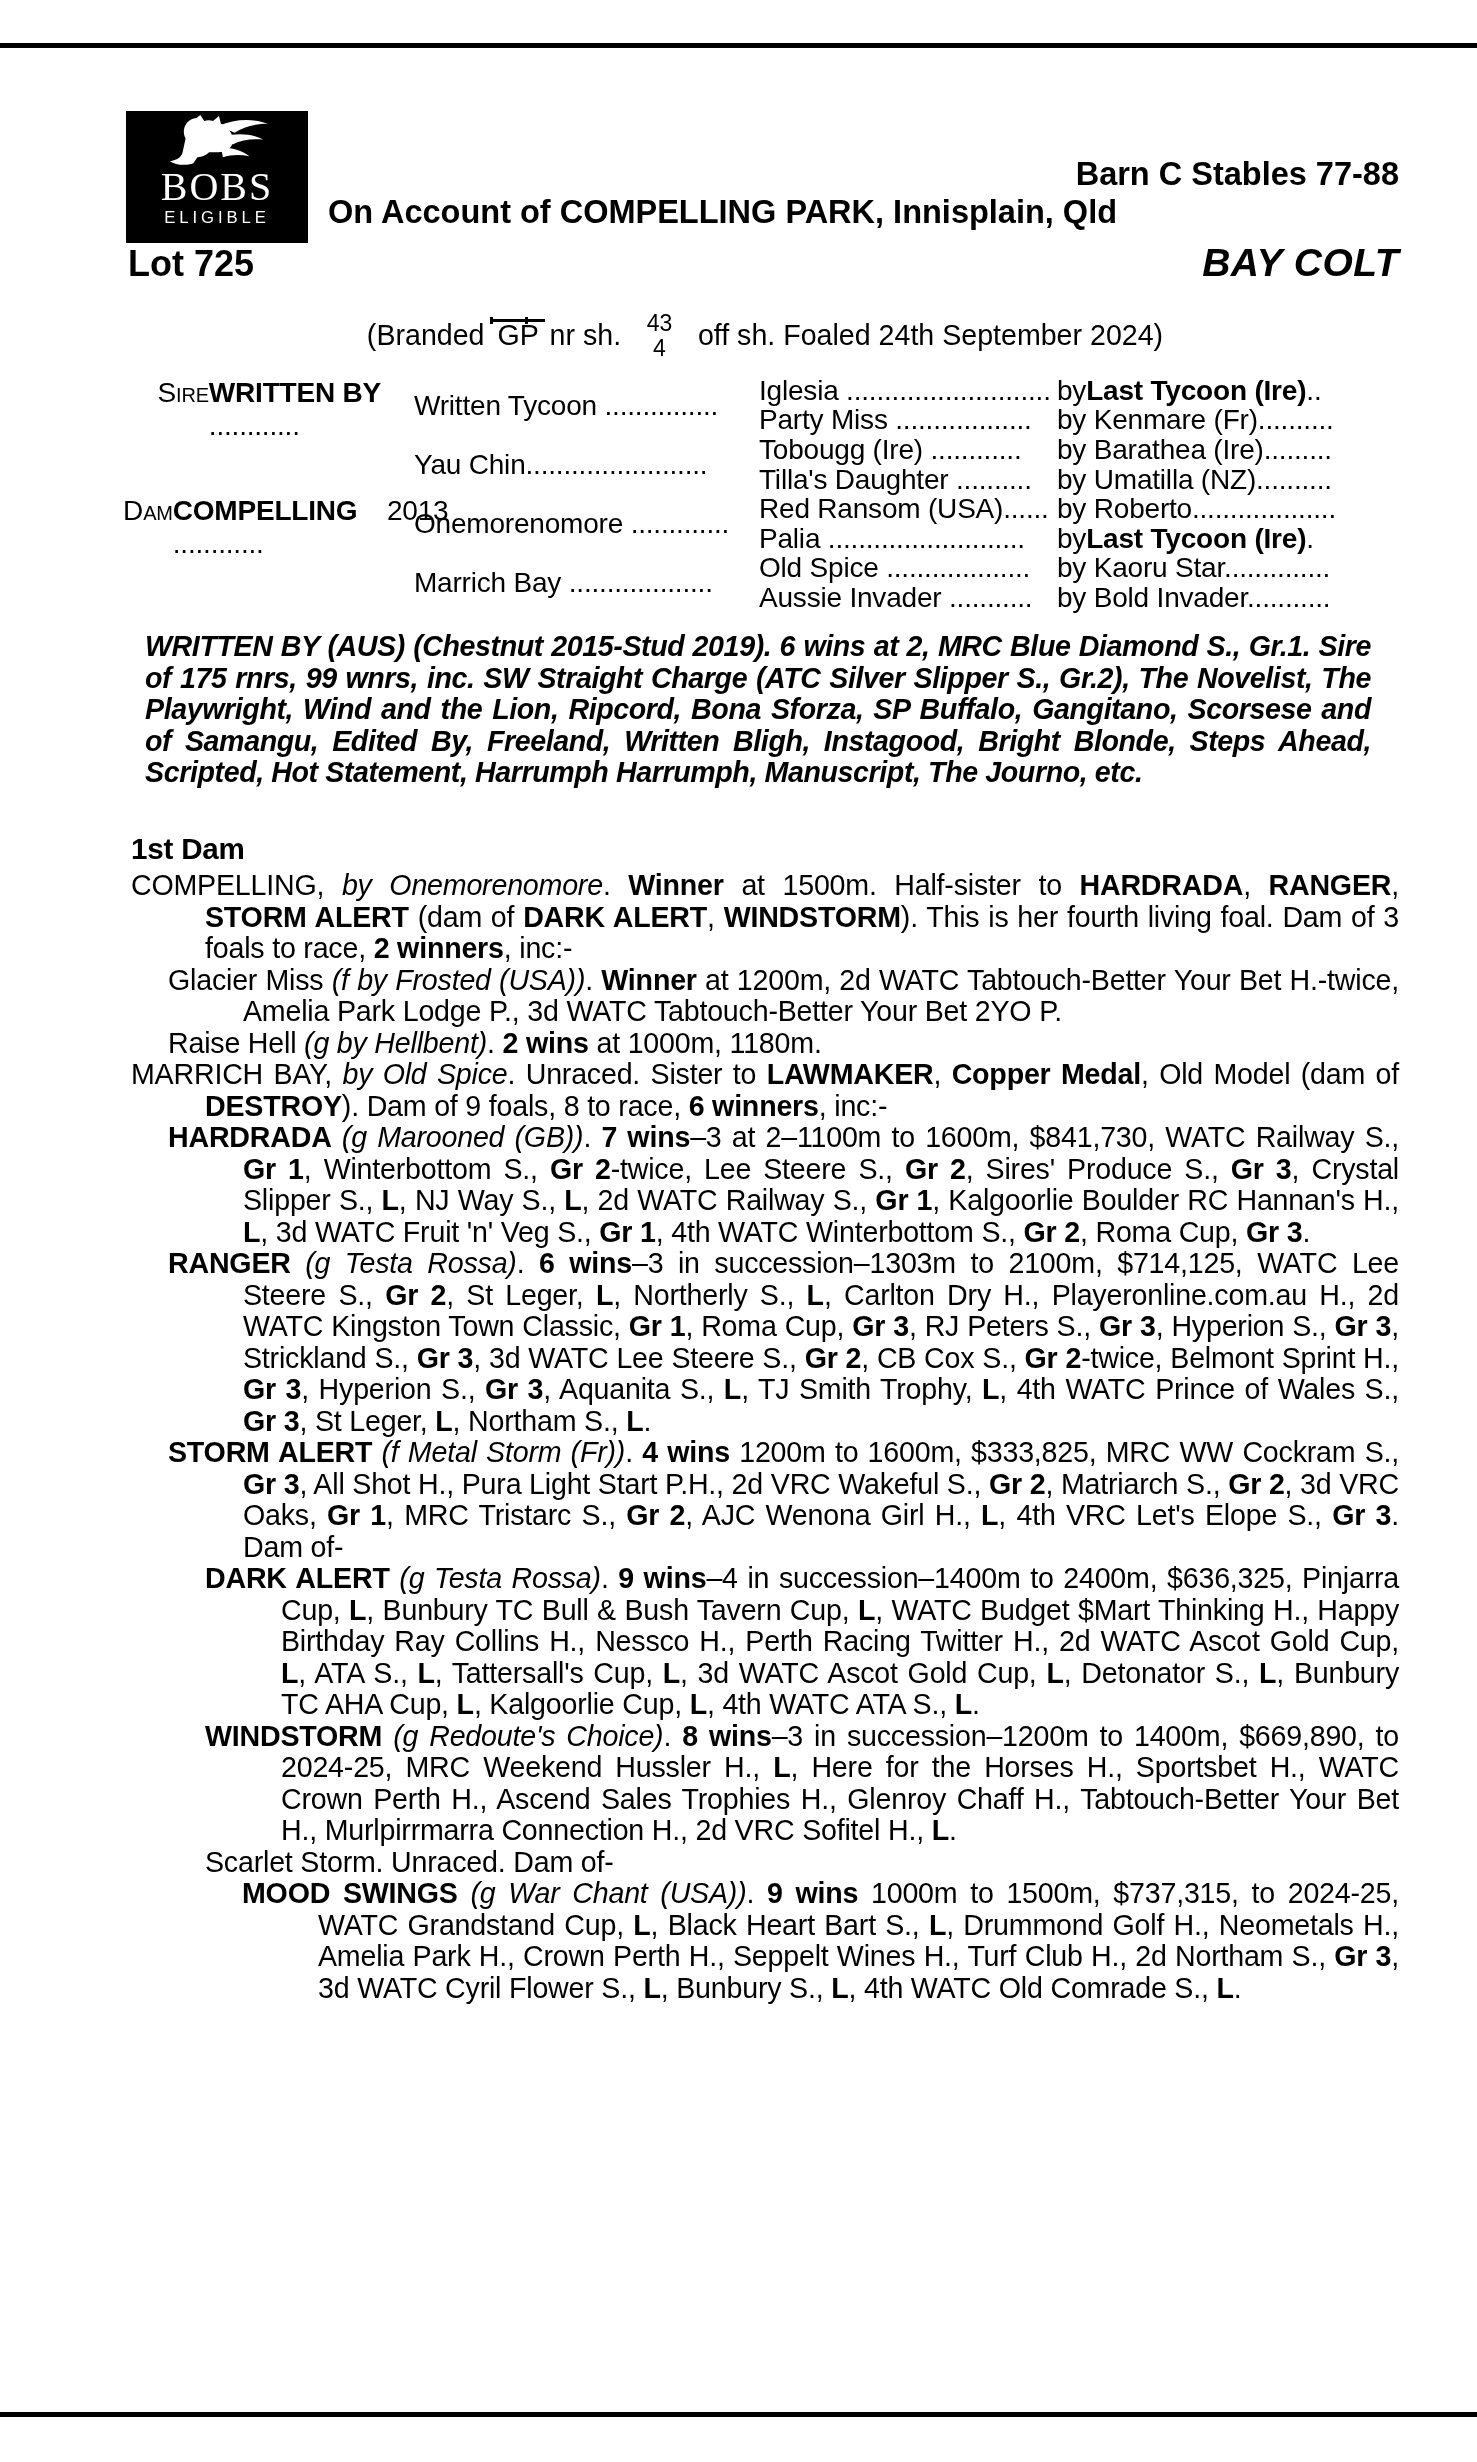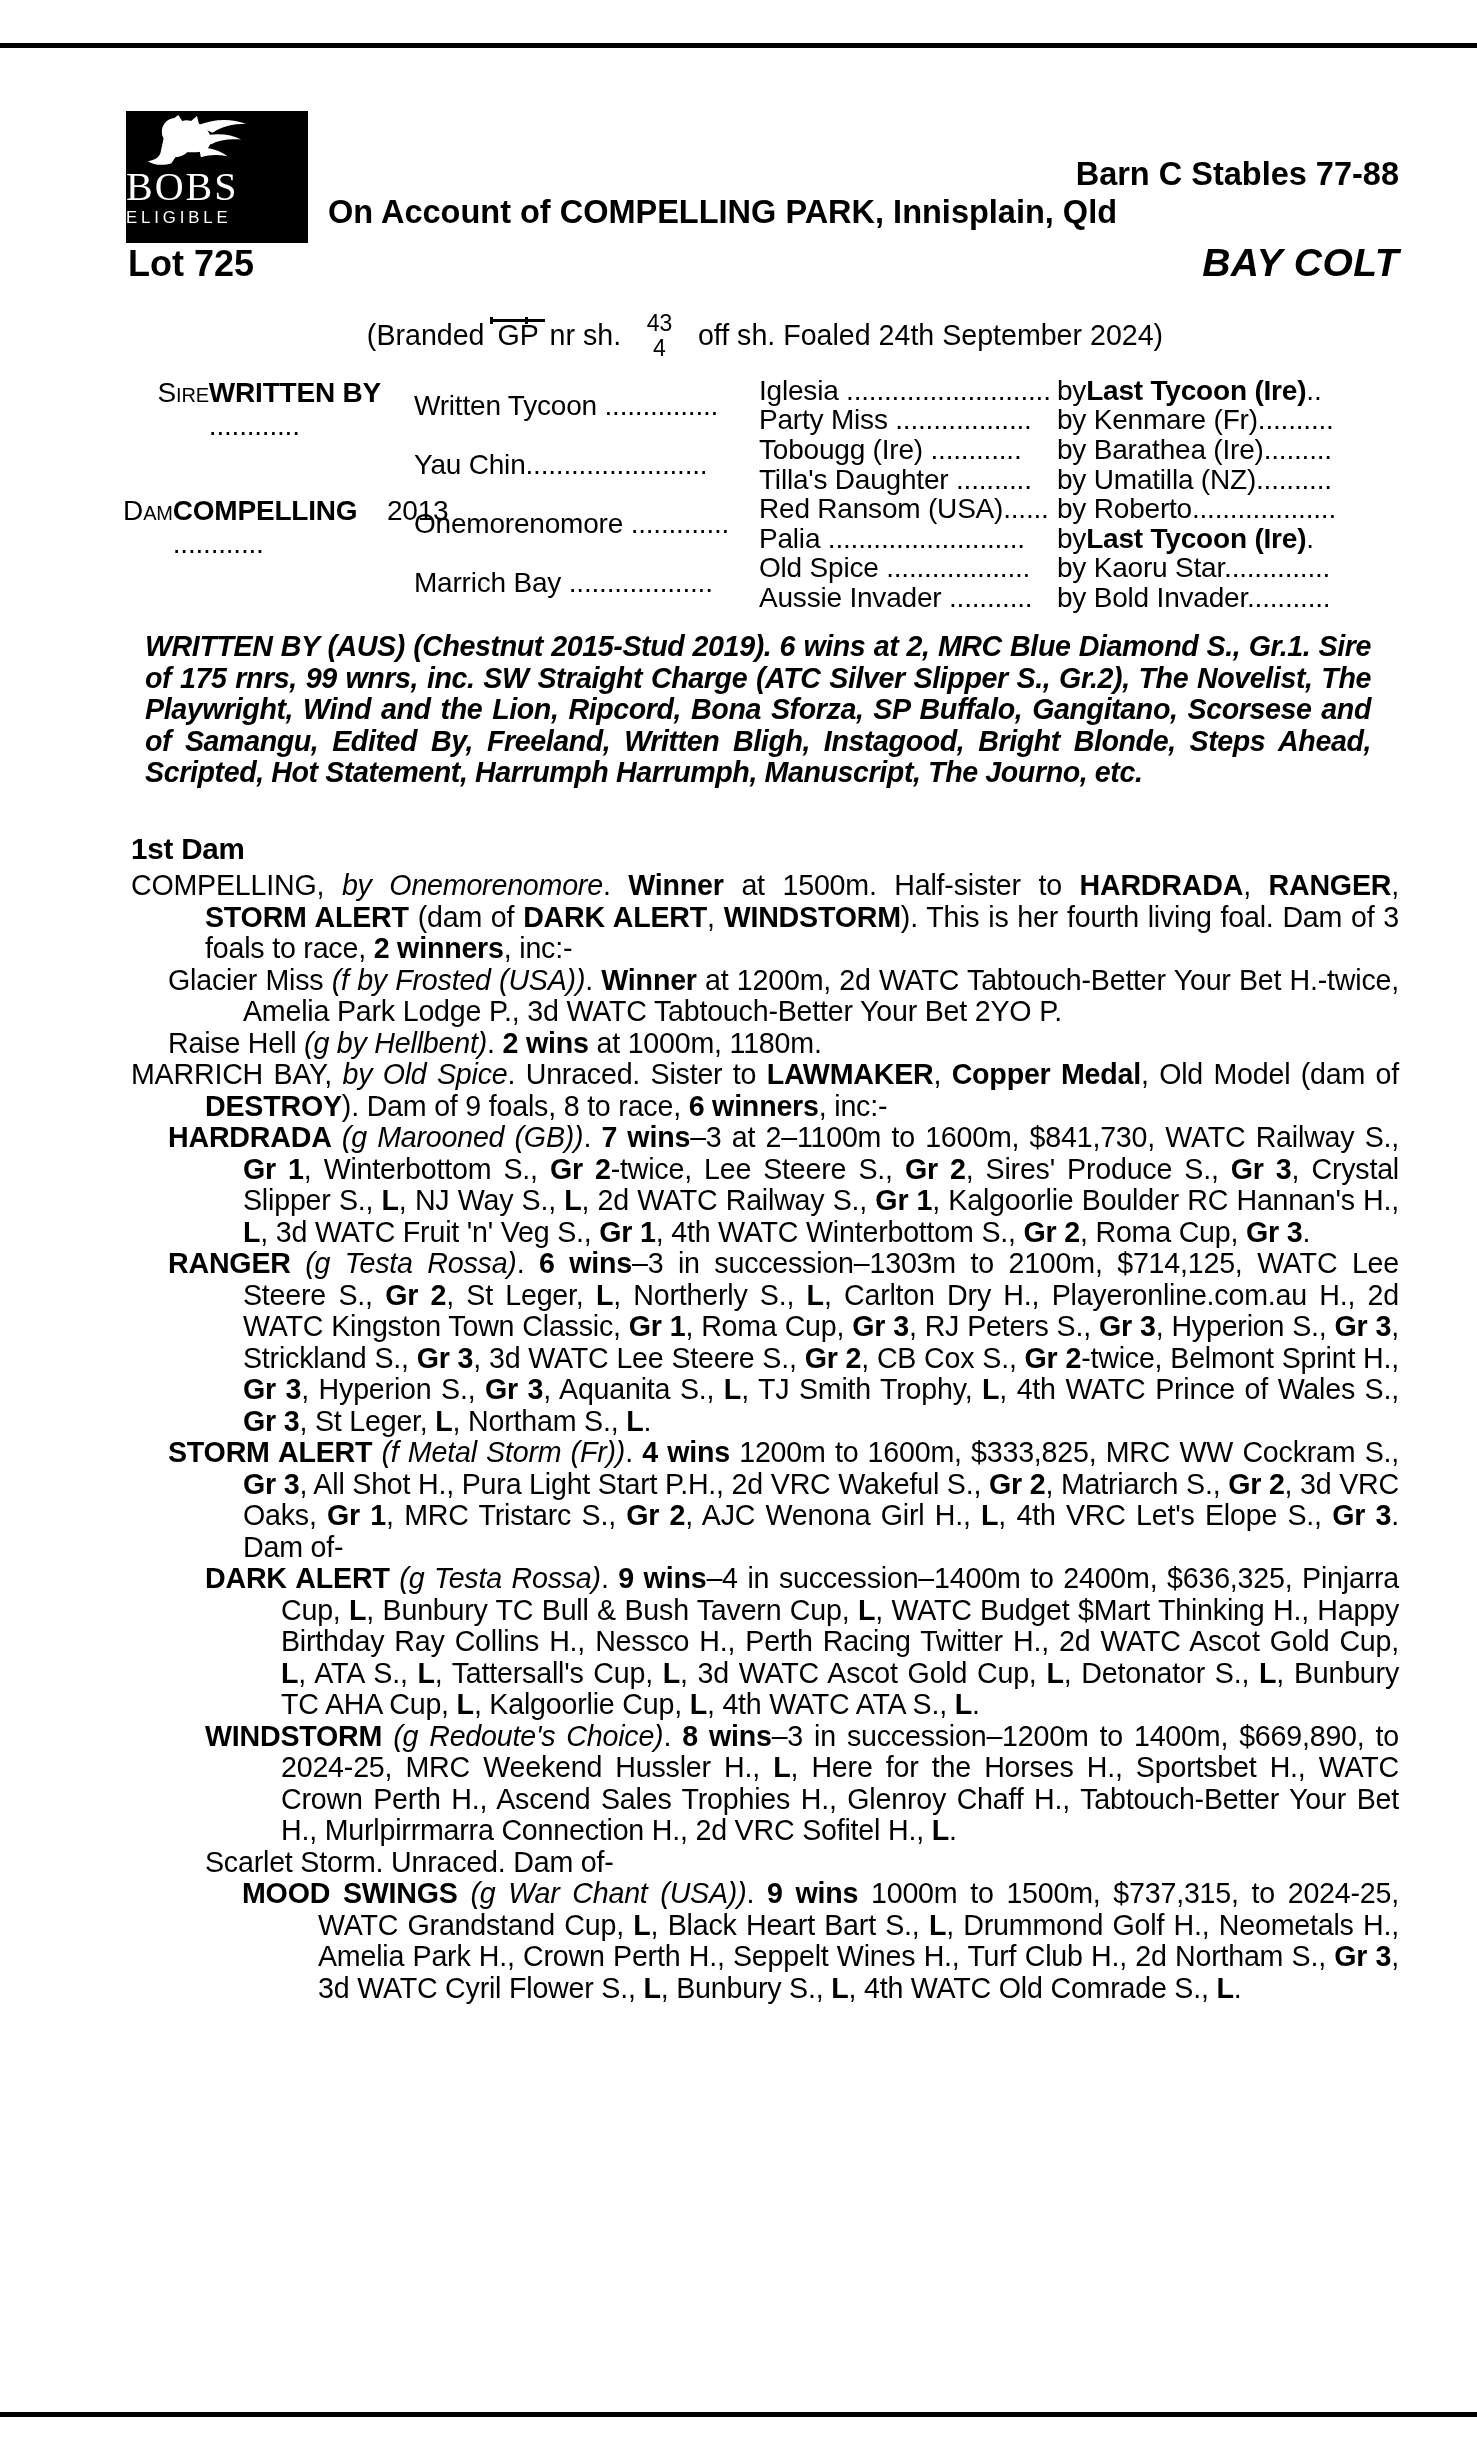--- a/index.html
+++ b/index.html
@@ -9,21 +9,21 @@
     font-family:"Liberation Sans", sans-serif;
     -webkit-font-smoothing:antialiased;
   }
   .rule{position:absolute;left:0;right:0;height:4.9px;background:#000;}
   .rule-top{top:43px;}
   .rule-bottom{top:2412px;}
 
   
   .logo{
     position:absolute;left:126px;top:111px;width:182px;height:132px;
-    background:#000;display:flex;flex-direction:column;
+    background:#000;display:flex;flex-direction:column;align-items:center;
     padding-top:3.9px;box-sizing:border-box;
   }
   .logo svg{display:block;}
   .logo-bobs{
     font-family:"Liberation Serif", serif;font-size:40px;line-height:1;
     color:#fff;letter-spacing:2px;margin-top:-3px;font-weight:500;
   }
   .logo-elig{
     font-family:Liberation Sans, sans-serif;font-size:16.7px;line-height:1;
     color:#fff;letter-spacing:3.9px;margin-top:3px;

